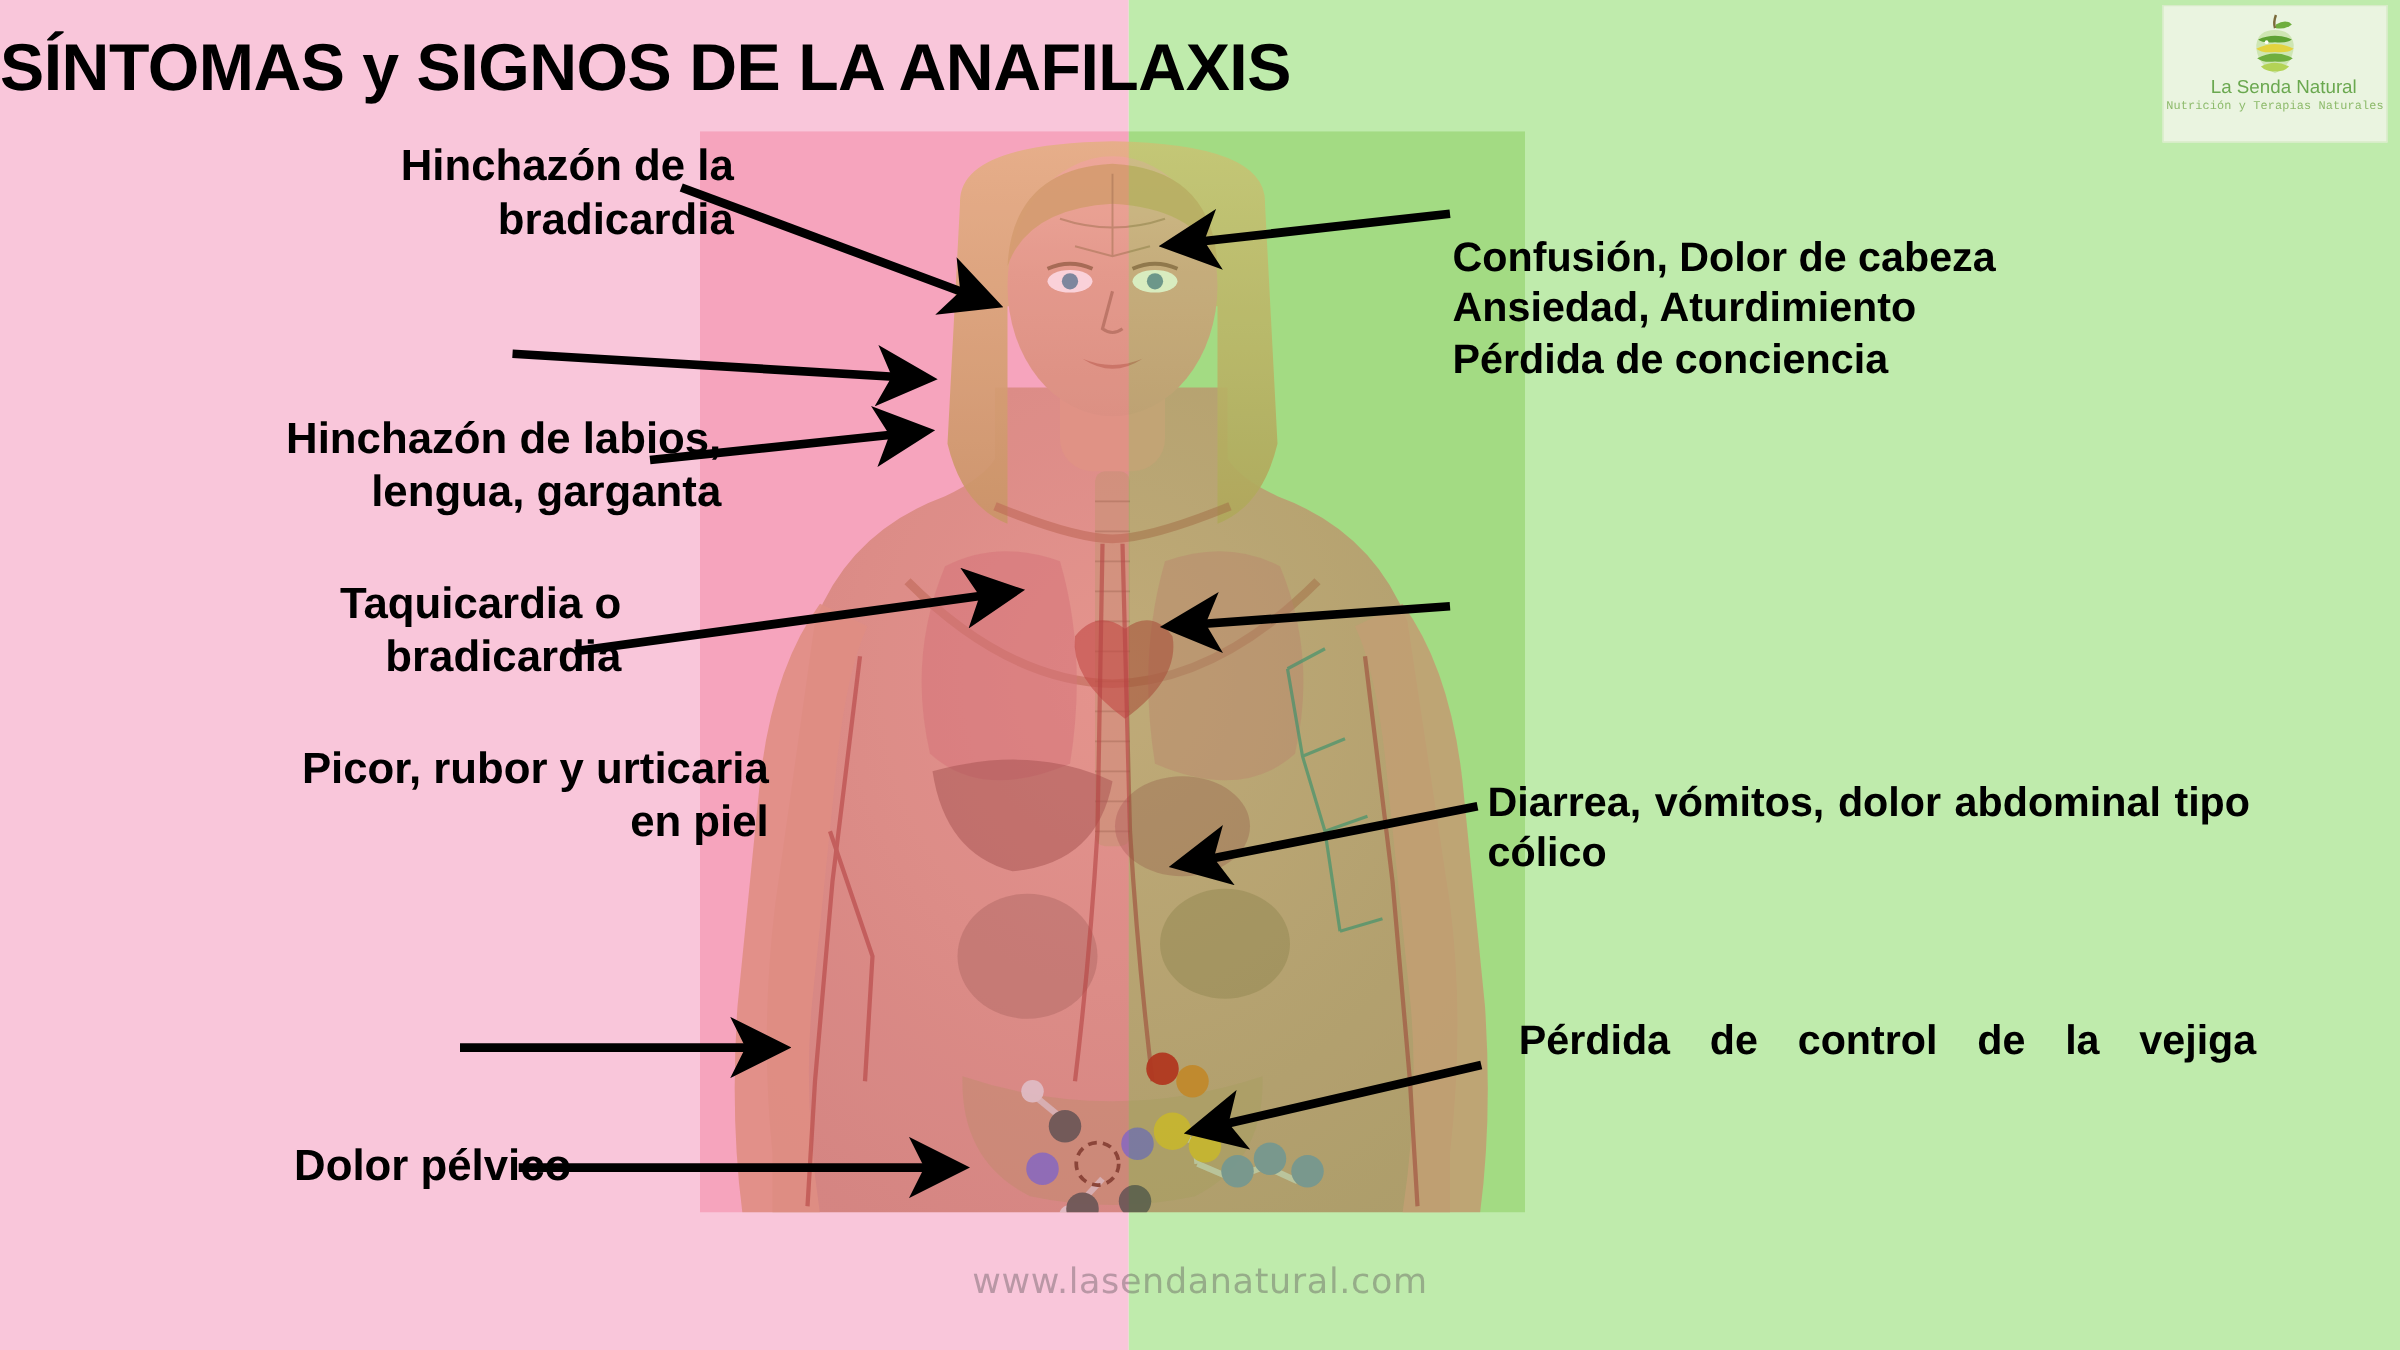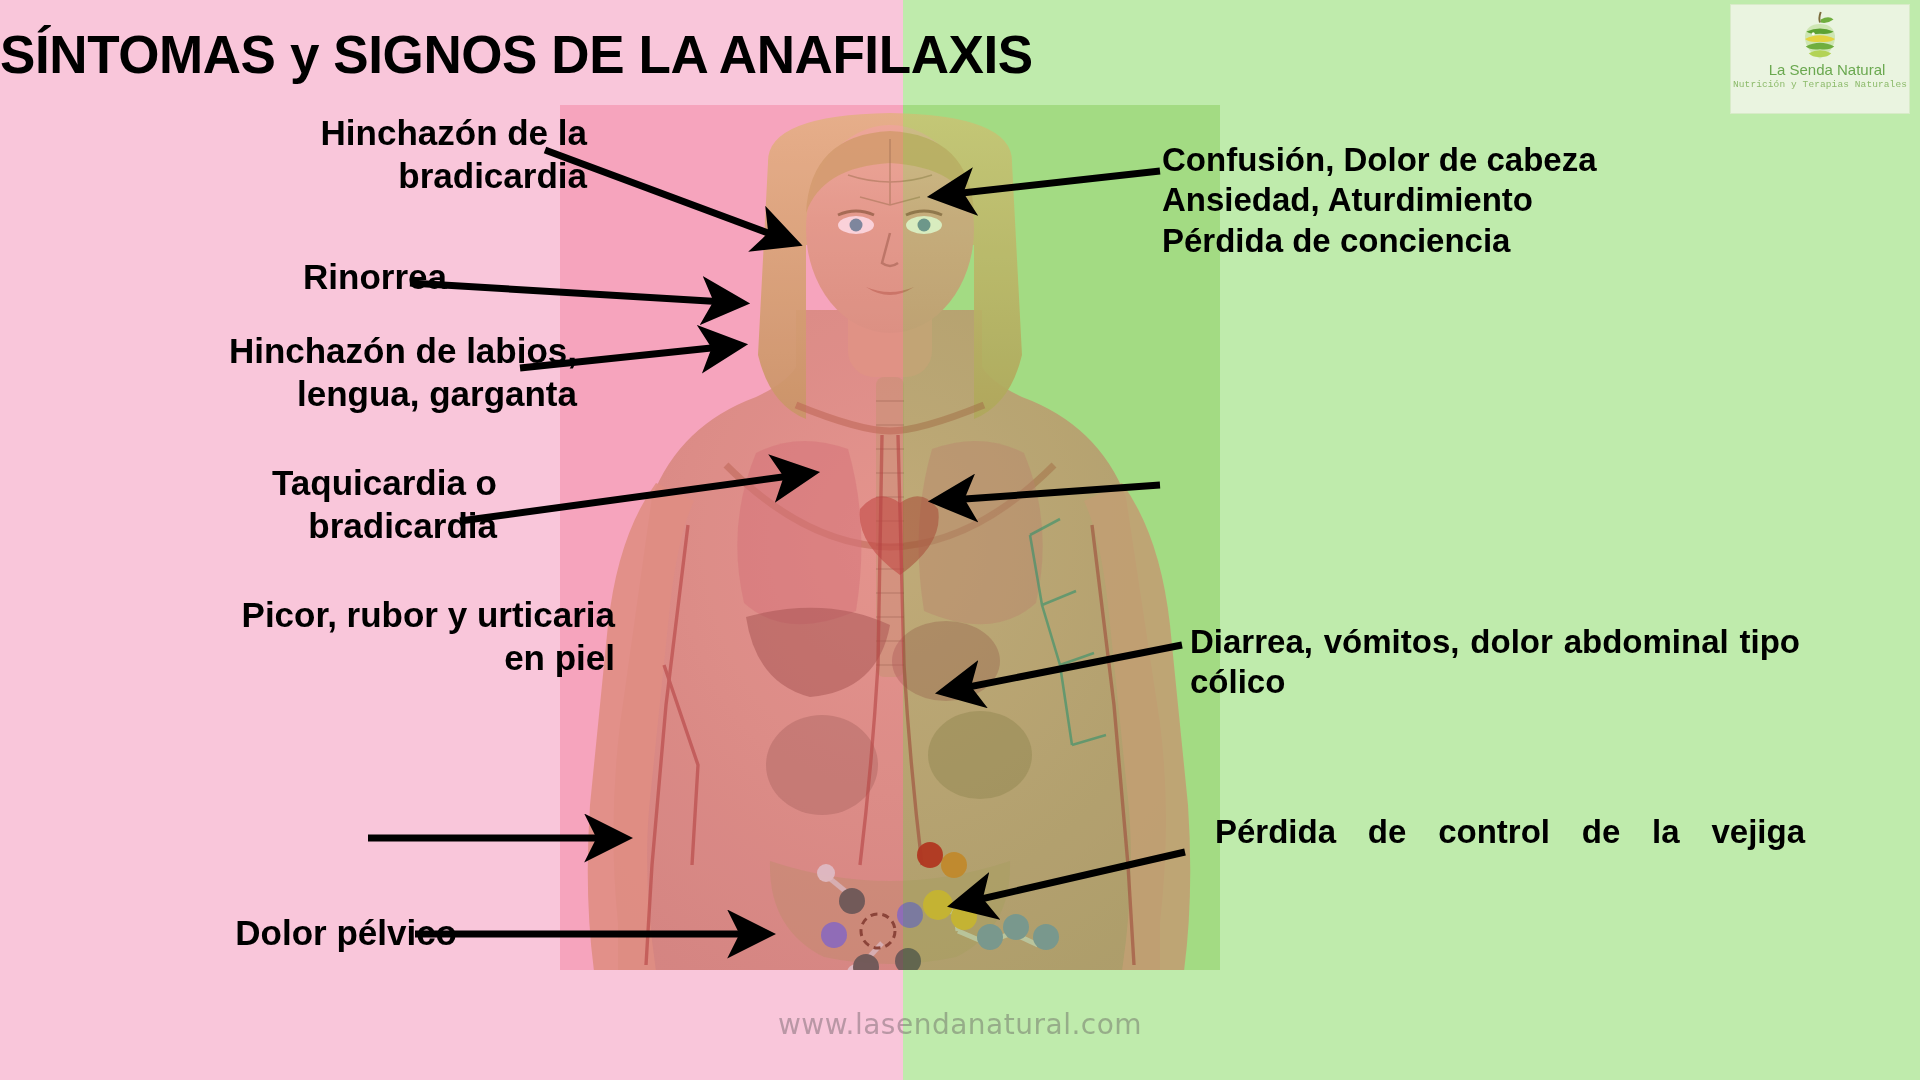--- a/index.html
+++ b/index.html
@@ -47,21 +47,21 @@
 
   
   .label {
     position:absolute;
     color:#000;
     font-weight:bold;
     line-height:1.22;
   }
   .label.left  { text-align:right; font-size:35px;margin-left:37px; }
   .label.right { text-align:justify; font-size:33px; }
-  .label.right.plain { text-align:left; }
+  .label.right.plain { text-align:left;margin-top:46px; }
   .label.right::after { content:""; display:inline-block; width:100%; }
 
   
   #arrows {
     position:absolute; left:0; top:0;
     width:1920px; height:1080px;
     pointer-events:none;
   }
 
   
@@ -241,23 +241,20 @@
     <div id="fig-tint-green" class="fig-tint"></div>
   </div>
 
   <div id="title">SÍNTOMAS y SIGNOS DE LA ANAFILAXIS</div>
 
   <div class="label left" style="left:120px; top:112px; width:430px;">
     <div>Hinchazón de la</div>
     <div>bradicardia</div>
   </div>
 
-  <div class="label left" style="left:110px; top:256px; width:300px;">
-    <div>Rinorrea</div>
-  </div>
 
   <div class="label left" style="left:70px; top:330px; width:470px;">
     <div>Hinchazón de labios,</div>
     <div>lengua, garganta</div>
   </div>
 
   <div class="label left" style="left:100px; top:462px; width:360px;">
     <div>Taquicardia o</div>
     <div>bradicardia</div>
   </div>

